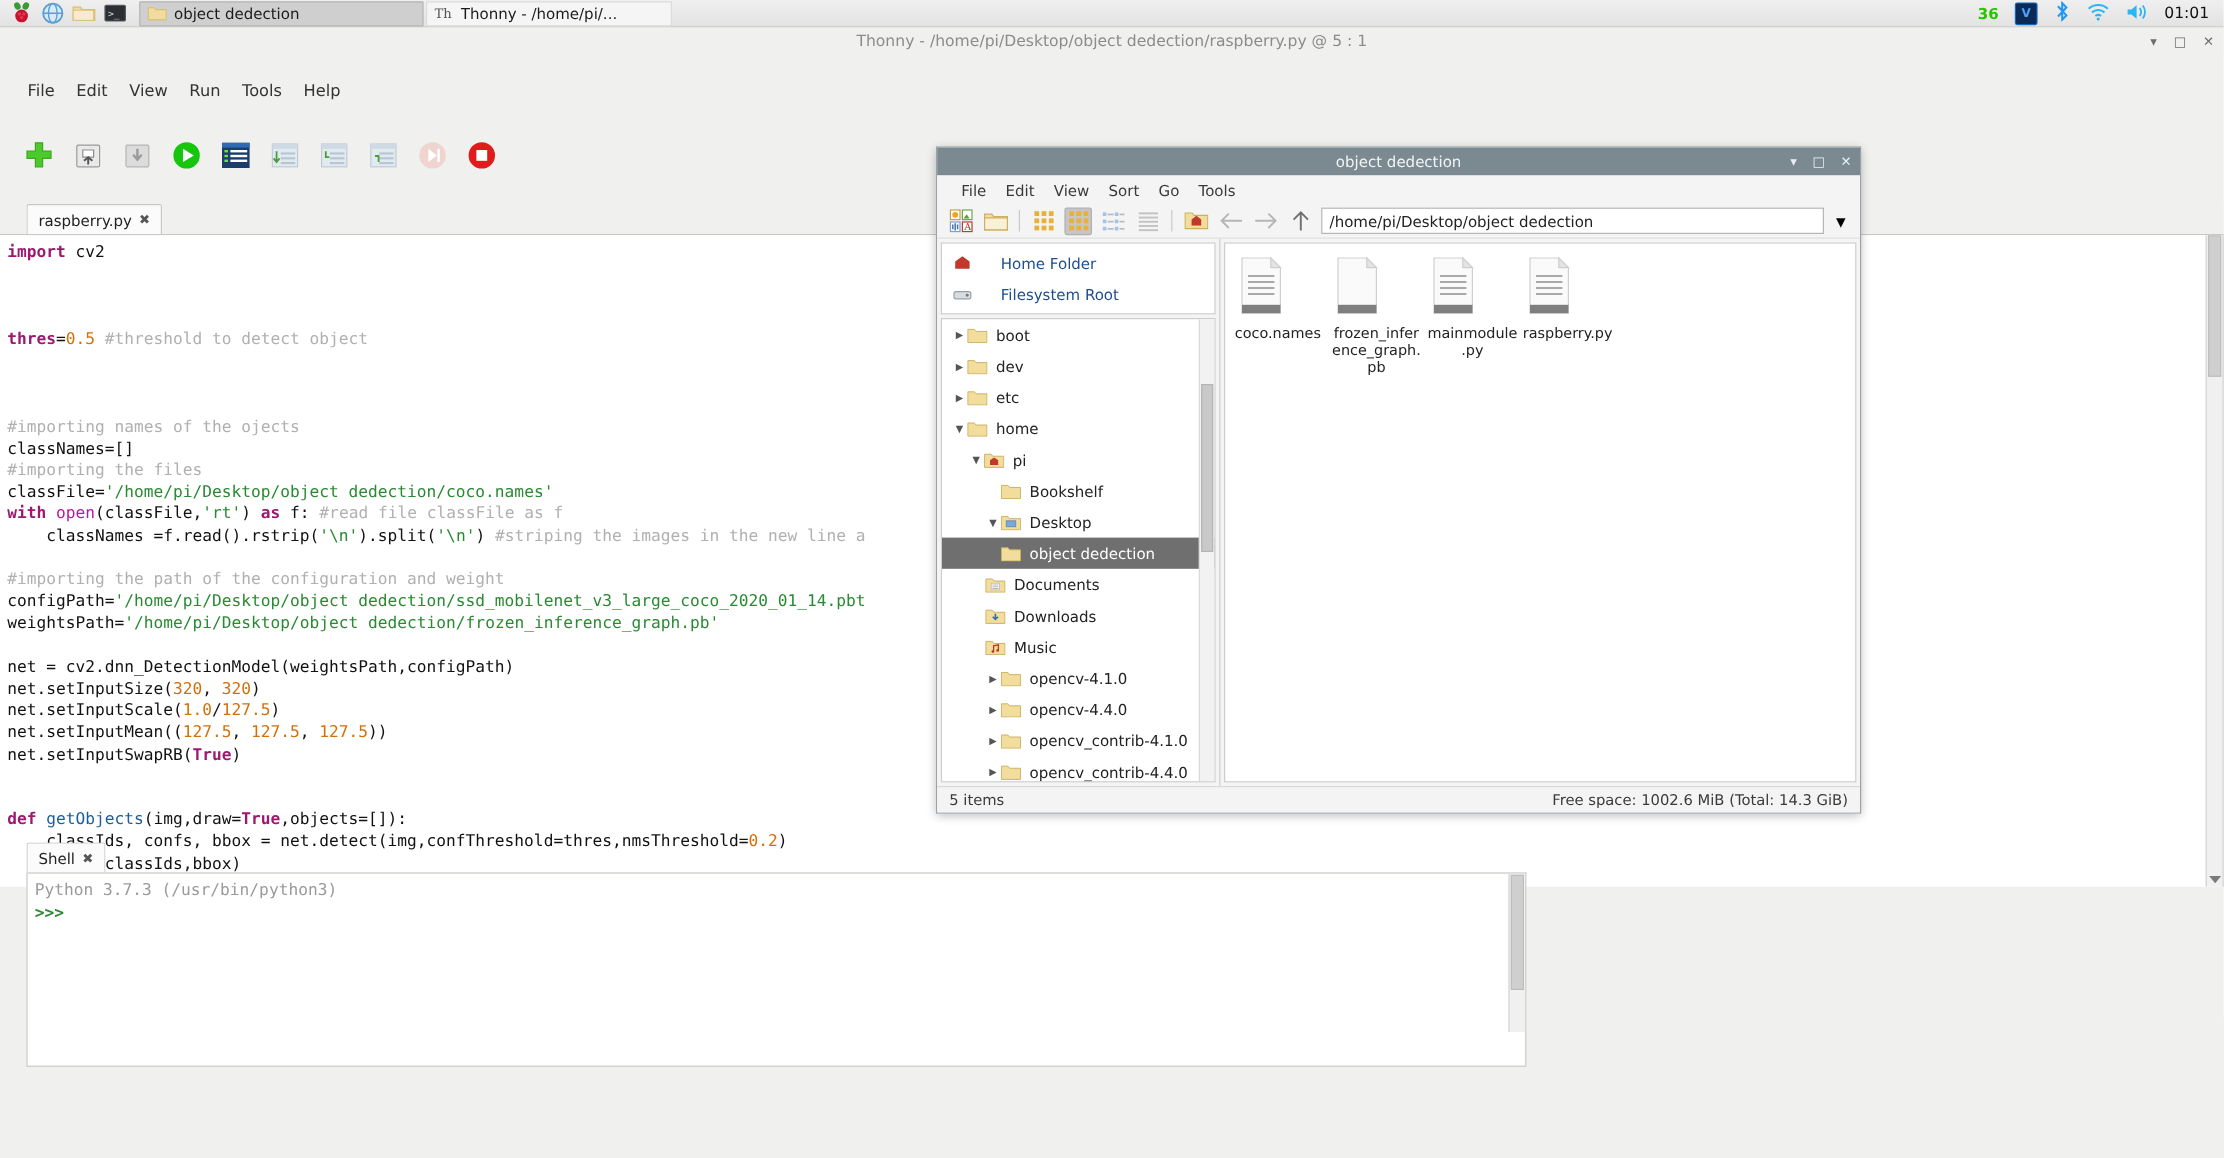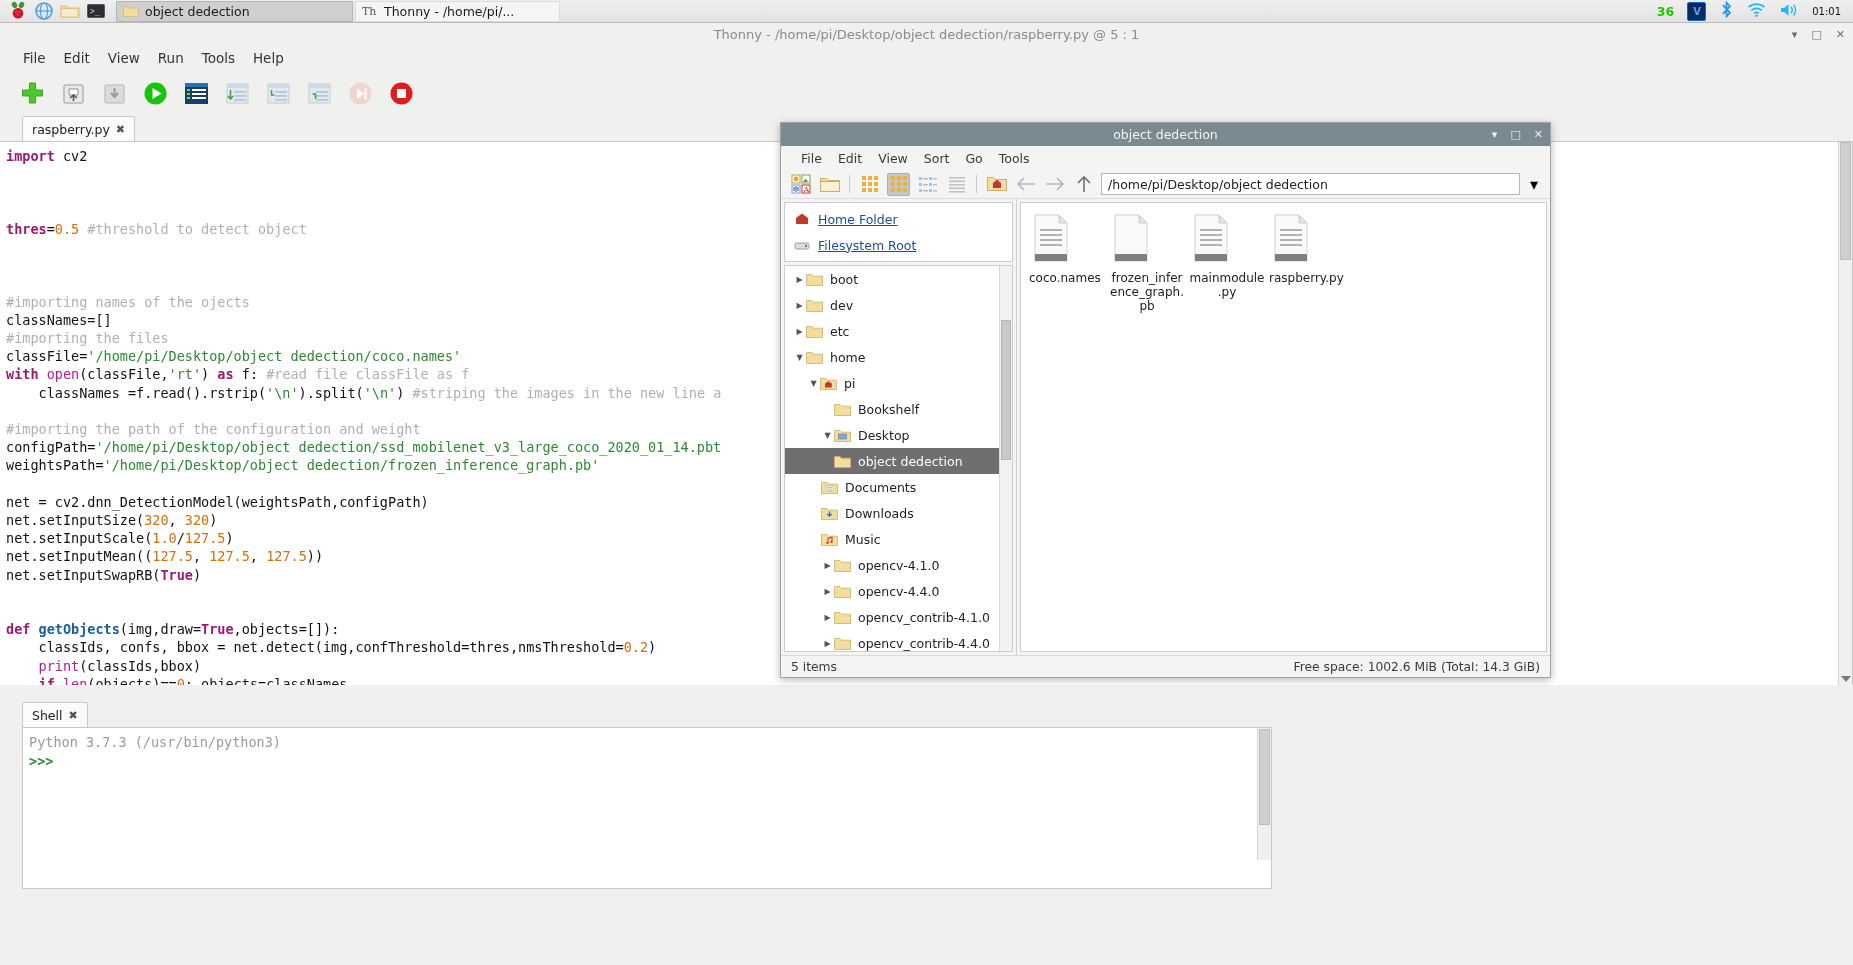--- a/index.html
+++ b/index.html
@@ -24,31 +24,31 @@
   .tb-task{
     height:21px; display:flex; align-items:center; gap:6px;
     padding:0 10px 0 6px; font-size:12.5px; color:#1a1a1a;
     border:1px solid transparent; border-radius:1px; max-width:250px;
   }
   .tb-task.active{ background:#cfcfcf; border-color:#b4b4b4; width:237px;}
   .tb-task.inactive{ background:#f5f5f5; border-color:#dcdcdc; width:205px;}
   .tb-task span.lbl{ white-space:nowrap; overflow:hidden; text-overflow:ellipsis; }
   .tb-tray{ margin-left:auto; display:flex; align-items:center; gap:13px; padding-right:12px; }
   .tray-cpu{ color:#27c400; font-weight:bold; font-size:12.5px; font-family:"DejaVu Sans", sans-serif;margin-left:20px;}
-  .tray-clock{ color:#111; font-size:10px; }
+  .tray-clock{ color:#111; font-size:13px; }
   .vnc-box{
     width:19px;height:19px;background:#0b2a55;border:1px solid #1467c8;border-radius:2px;
     color:#4ea3ff;font-size:10px;font-weight:bold;display:flex;align-items:center;justify-content:center;
     letter-spacing:-1px;
   }
 
   
   #thonny{
     position:absolute; left:0; top:23px; width:1853px; height:942px;
-    background:#f0f0ee; display:flex; flex-direction:column;
+    background:#f0f0ee; display:flex; flex-direction:column;gap:18px;
   }
   #thonny-title{
     height:22px; background:#f0f0ee; position:relative;
     display:flex; align-items:center; justify-content:center;
     font-size:13px; color:#8b8b8b;
   }
   #thonny-title .wctl{
     position:absolute; right:8px; top:0; height:22px; display:flex; align-items:center; gap:14px;
     color:#6e6e6e; font-size:11px;
   }
@@ -85,21 +85,21 @@
   }
   #code{
     flex:1; font-family:"DejaVu Sans Mono", monospace; font-size:13.5px; line-height:18.2px;
     padding:5px 0 0 6px; white-space:pre; color:#111; overflow:hidden;
   }
   .k{ color:#9b1a70; font-weight:bold; }   
   .bi{ color:#b5199b; }                    
   .num{ color:#d2700b; }
   .str{ color:#2a8a32; }
   .cm{ color:#b0b0b0; }
-  .fn{ color:#1b5e9c; font-weight:bold; }
+  .fn{ color:#1b5e9c; font-weight:normal; }
   #ed-scroll{
     position:absolute; right:0; top:26px; width:14px; height:543px; background:#f0f0f0;
     border-left:1px solid #d4d4d4;
   }
   #ed-scroll .thumb{ position:absolute; left:1px; top:0px; width:11px; height:118px; background:#cfcfcf; border:1px solid #bdbdbd;}
   #ed-scroll .arrow-dn{ position:absolute; left:2px; bottom:3px; width:0;height:0;border-left:5px solid transparent;border-right:5px solid transparent;border-top:6px solid #7a7a7a;}
 
   
   #shell-wrap{ position:absolute; left:22px; top:678px; width:1250px; height:160px; }
   #shell-tabbar{ height:26px; display:flex; align-items:flex-end; }
@@ -134,21 +134,21 @@
   .fm-tool.sel{ background:#c6c6c6; border:1px solid #b0b0b0; }
   .fm-sep{ width:1px; height:18px; background:#c9c9c9; margin:0 2px;}
   #fm-path{
     flex:1; height:22px; background:#fff; border:1px solid #b6b6b6;
     font-size:12.5px; color:#222; display:flex; align-items:center; padding:0 6px;
   }
   .fm-pathdrop{ width:16px; height:22px; display:flex;align-items:center;justify-content:center;}
   #fm-body{ flex:1; display:flex; background:#f4f4f4; overflow:hidden;}
   #fm-side{ width:236px; display:flex; flex-direction:column; border-right:1px solid #cfcfcf; }
   .fm-places{ background:#fff; border:1px solid #cdcdcd; margin:3px; padding:3px 0; }
-  .place{ height:26px; display:flex; align-items:center; gap:8px; padding-left:9px; font-size:12.5px; color:#1d4e8f;text-decoration:underline;}
+  .place{ height:26px; display:flex; align-items:center; gap:24px; padding-left:9px; font-size:12.5px; color:#1d4e8f;}
   .fm-tree{ flex:1; background:#fff; border:1px solid #cdcdcd; margin:0 3px 3px 3px; overflow:hidden; position:relative;}
   .trow{ height:26px; display:flex; align-items:center; font-size:12.5px; color:#222; padding-right:4px;}
   .trow.sel{ background:#6f6f6f; color:#fff; }
   .tw{ width:13px; display:flex; align-items:center; justify-content:center; color:#555; font-size:8px;}
   .tfolder{ width:17px; height:14px; margin-right:7px; flex:none;}
   #tree-scroll{ position:absolute; right:0; top:0; width:13px; height:100%; background:#f2f2f2; border-left:1px solid #dadada;}
   #tree-scroll .thumb{ position:absolute; left:1px; top:54px; width:10px; height:140px; background:#c9c9c9; border:1px solid #b5b5b5;}
   #fm-main{ flex:1; background:#fff; margin:3px; border:1px solid #cdcdcd; padding:10px 6px; }
   #fm-files{ display:flex; flex-wrap:wrap; align-content:flex-start; }
   .fileitem{ width:76px; margin:0 2px 10px 2px; display:flex; flex-direction:column; align-items:flex-start; }

